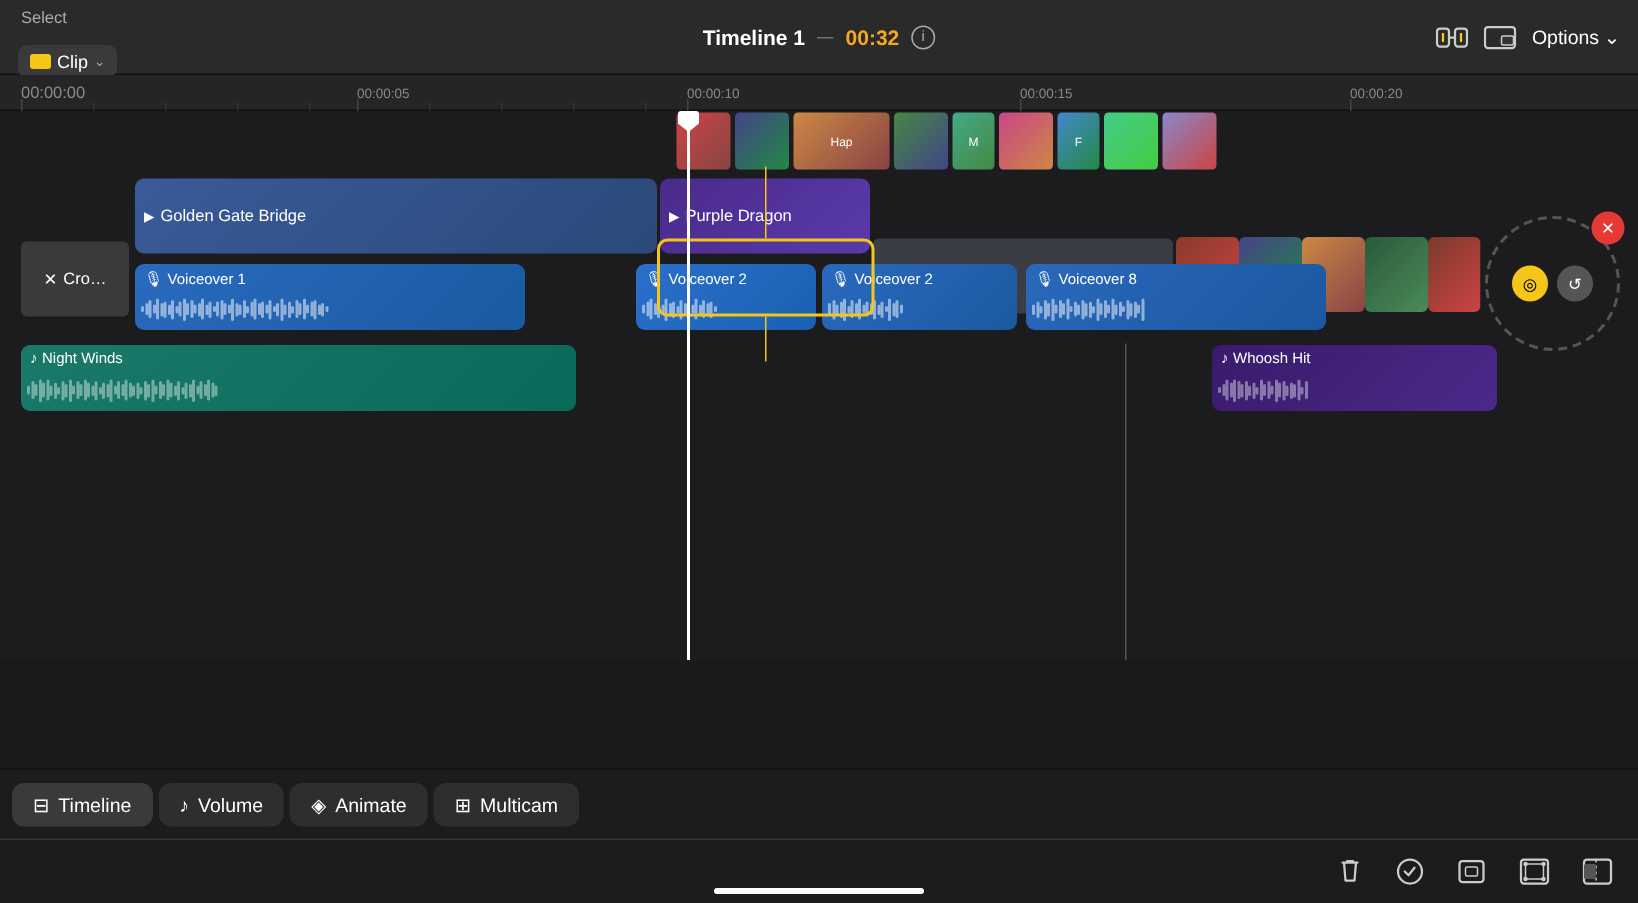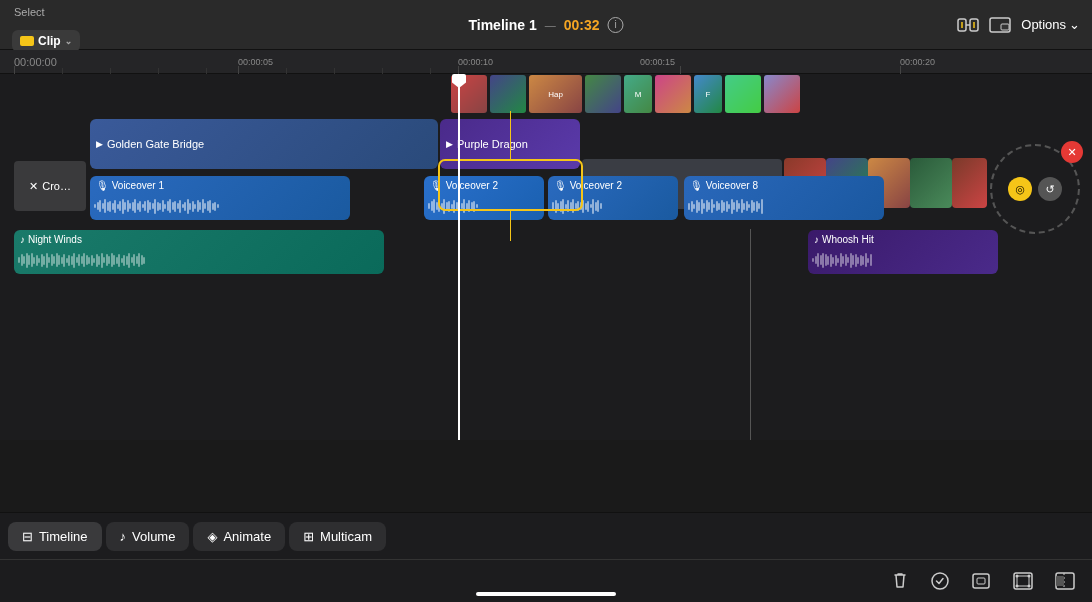--- a/index.html
+++ b/index.html
@@ -489,21 +489,21 @@
     .vo-blue3 { background: linear-gradient(135deg, #2a68bb, #1a58a0); }
     .music-teal { background: linear-gradient(135deg, #1a7a6a, #0a6a5a); }
     .whoosh-purple { background: linear-gradient(135deg, #3a1a6a, #4a2a8a); }
   </style>
 </head>
 <body>
 
 <div class="top-toolbar">
   <div style="display:flex;flex-direction:column;gap:0;">
     <span class="select-label">Select</span>
-    <div class="clip-selector" style="margin-top:32px;font-weight:bold;">
+    <div class="clip-selector" style="margin-top:32px;">
       <span class="clip-icon"></span>
       <span>Clip</span>
       <span class="chevron-icon">⌄</span>
     </div>
   </div>
 
   <div class="timeline-title">
     <span class="timeline-name">Timeline 1</span>
     <span style="font-size:11px;color:#888;">—</span>
     <span class="timeline-duration">00:32</span>
@@ -534,21 +534,21 @@
     </button>
   </div>
 </div>
 
 <div class="timeline-area">
 
   <div class="time-ruler">
     <div style="position:absolute;left:14px;font-size:11px;color:#888;">00:00:00</div>
     <div style="position:absolute;left:238px;font-size:9px;color:#888;">00:00:05</div>
     <div style="position:absolute;left:458px;font-size:9px;color:#888;">00:00:10</div>
-    <div style="position:absolute;left:640px;font-size:9px;color:#888;">00:00:15</div>
+    <div style="position:absolute;left:680px;font-size:9px;color:#888;">00:00:15</div>
     <div style="position:absolute;left:900px;font-size:9px;color:#888;">00:00:20</div>
 
     <div style="position:absolute;left:14px;top:16px;width:1px;height:8px;background:#444;"></div>
     <div style="position:absolute;left:238px;top:16px;width:1px;height:8px;background:#444;"></div>
     <div style="position:absolute;left:458px;top:16px;width:1px;height:8px;background:#444;"></div>
     <div style="position:absolute;left:680px;top:16px;width:1px;height:8px;background:#444;"></div>
     <div style="position:absolute;left:900px;top:16px;width:1px;height:8px;background:#444;"></div>
 
     <div style="position:absolute;left:62px;top:18px;width:1px;height:6px;background:#333;"></div>
     <div style="position:absolute;left:110px;top:18px;width:1px;height:6px;background:#333;"></div>
@@ -560,21 +560,21 @@
     <div style="position:absolute;left:430px;top:18px;width:1px;height:6px;background:#333;"></div>
   </div>
 
   <div class="tracks-container">
 
     <div class="filmstrip-track">
       <div style="position:absolute;left:450px;top:1px;height:38px;display:flex;gap:1px;">
 
         <div class="film-thumb fs1"></div>
         <div class="film-thumb fs2"></div>
-        <div class="film-thumb fs3" style="width:53px;">
+        <div class="film-thumb fs3" style="width:64px;">
           <span style="font-size:8px;color:#fff;padding:2px;">Hap</span>
         </div>
         <div class="film-thumb fs4"></div>
         <div class="film-thumb" style="background:linear-gradient(135deg,#4a8,#484);width:28px;">
           <span style="font-size:8px;color:#fff;">M</span>
         </div>
         <div class="film-thumb fs6"></div>
         <div class="film-thumb" style="background:linear-gradient(135deg,#48c,#284);width:28px;">
           <span style="font-size:8px;color:#fff;">F</span>
         </div>

